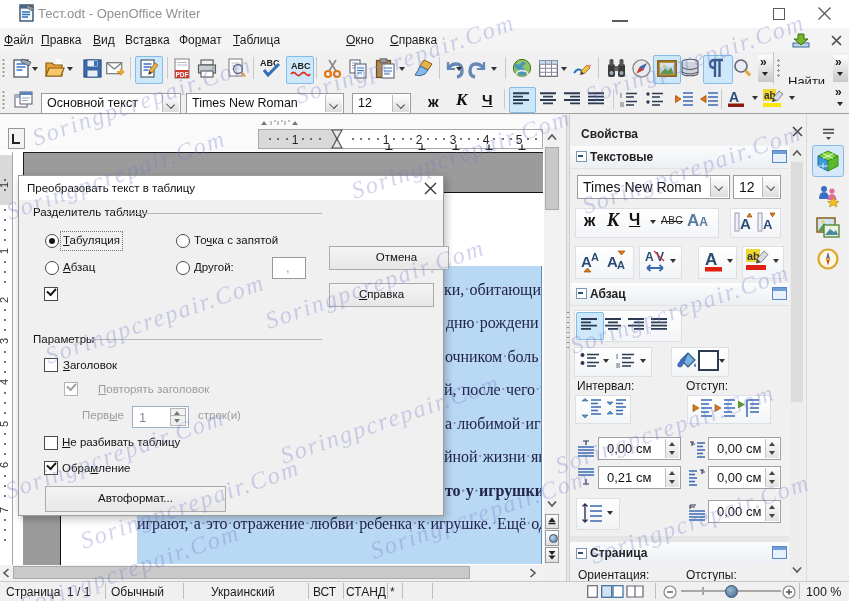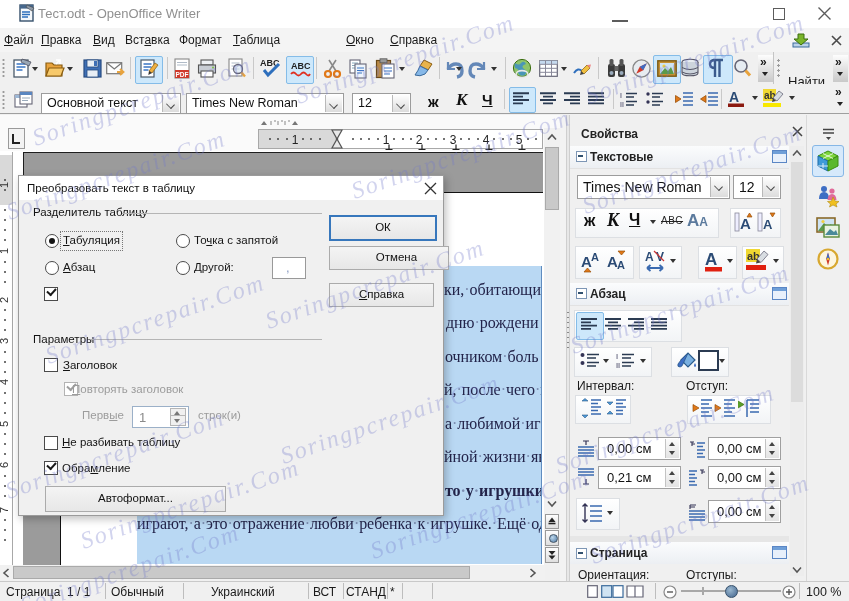--- a/index.html
+++ b/index.html
@@ -843,30 +843,29 @@
   <div class="dlbl" style="left:176px;top:59px;">То<u>ч</u>ка с запятой</div>
   <div class="rb" style="left:27px;top:86px;"></div>
   <div class="dlbl" style="left:45px;top:86px;"><u>А</u>бзац</div>
   <div class="rb" style="left:158px;top:86px;"></div>
   <div class="dlbl" style="left:176px;top:86px;"><u>Д</u>ругой:</div>
   <div class="abs" style="left:254px;top:82px;width:34px;height:22px;background:#fff;border:1px solid #999;box-sizing:border-box;">
           <span style="position:absolute;left:13px;top:2px;font-size:13px;color:#8b9dc3;">,</span>
         </div>
   <div class="cb ck" style="left:26px;top:112px;"></div>
 
-  <div class="btn" style="left:311px;top:40px;width:104px;height:22px;line-height:21px;border:2px solid #3777bc;">ОК</div>
   <div class="btn" style="left:311px;top:71px;width:103px;height:22px;line-height:20px;padding-left:15px;">Отмена</div>
   <div class="btn" style="left:311px;top:108px;width:103px;height:22px;line-height:20px;"><u>С</u>правка</div>
 
   <div class="dlbl" style="left:15px;top:158px;">Параметры</div>
   <div class="abs" style="left:73px;top:164px;width:231px;height:1px;background:#b5b5b5;"></div>
   <div class="cb" style="left:26px;top:183px;"></div>
   <div class="dlbl" style="left:45px;top:184px;"><u>З</u>аголовок</div>
   <div class="cb ck dis" style="left:46px;top:207px;"></div>
-  <div class="glbl" style="left:54px;top:208px;text-align:center;"><u>П</u>овторять заголовок</div>
+  <div class="glbl" style="left:80px;top:208px;text-align:center;"><u>П</u>овторять заголовок</div>
   <div class="glbl" style="left:64px;top:234px;">Перв<u>ы</u>е</div>
   <div class="abs" style="left:114px;top:231px;width:57px;height:22px;background:#fff;border:1px solid #9bb0c8;box-sizing:border-box;">
     <span style="position:absolute;left:6px;top:3px;font-size:13px;color:#8a8a8a;">1</span>
     <div style="position:absolute;right:2px;top:1px;width:14px;height:9px;background:#f0f0f0;border:1px solid #b5b5b5;">
             <div class="spnu" style="left:3px;top:2px;border-bottom-color:#777;"></div>
           </div>
     <div style="position:absolute;right:2px;bottom:1px;width:14px;height:9px;background:#f0f0f0;border:1px solid #b5b5b5;">
             <div class="spnd" style="left:3px;top:3px;border-top-color:#777;"></div>
           </div>
   </div>

